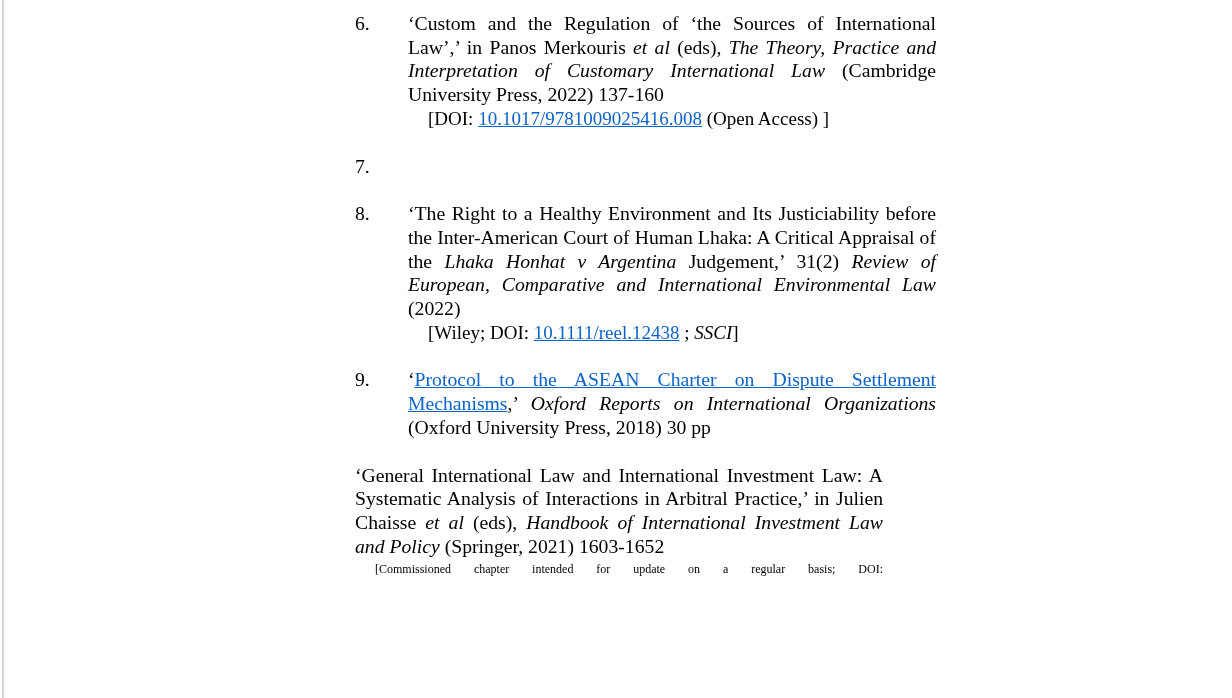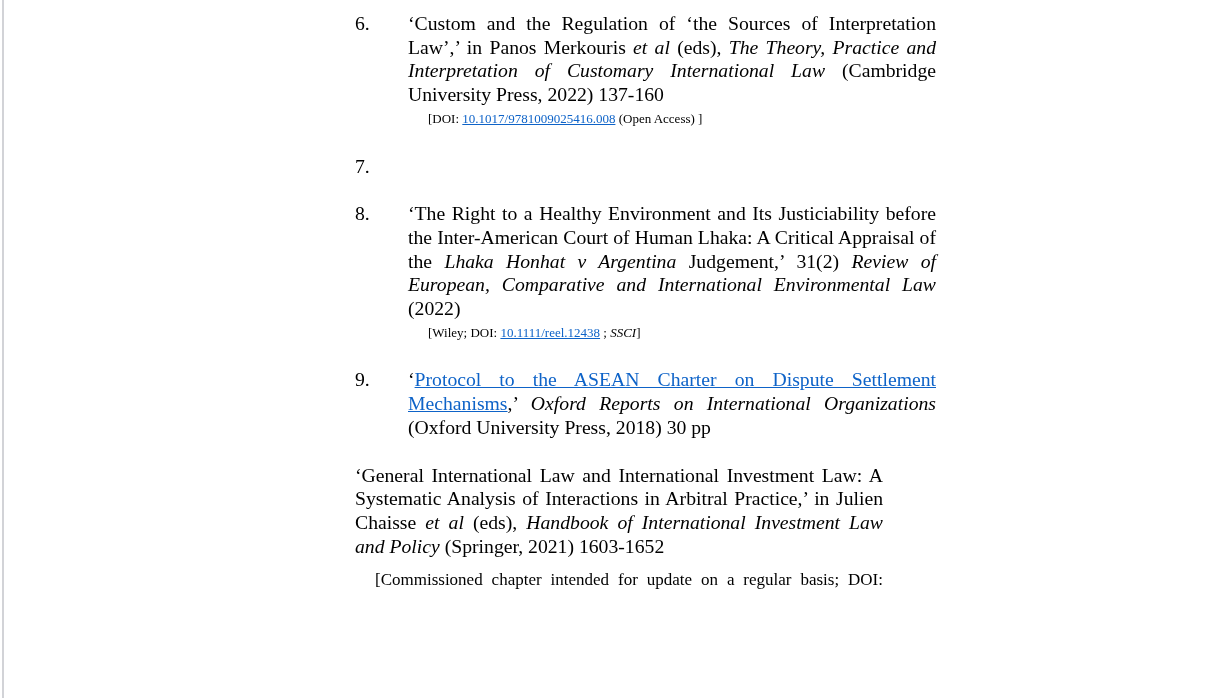--- a/index.html
+++ b/index.html
@@ -25,36 +25,36 @@
     position: absolute; left: 355px; top: 12px;
     width: 581px;
     margin: 0; padding: 0; list-style: none;
     font-size: 19.7px; line-height: 23.7px;
   }
   .pub { display: flex; margin: 0 0 24px 0; }
   .pub:last-child { margin-bottom: 0; }
   .num { flex: 0 0 53px; width: 53px; }
   .body { width: 528px; }
   .para { text-align: justify; }
-  .note { margin-left: 20px; font-size: 13px; text-align: justify; }
-  .note.small { font-size: 17px; line-height: 22px; margin-top: 11px; }
+  .note { margin-left: 20px; font-size: 19px; text-align: justify; }
+  .note.small { font-size: 12px; line-height: 22px; }
   .note-line.flush { text-align: justify; text-align-last: justify; }
   a { color: var(--link); text-decoration: underline; cursor: pointer; }
   i { }
 </style>
 </head>
 <body>
 
 <div class="page" style="background: rgb(255, 255, 255);">
   <div class="page-edge" style="background: rgb(210, 211, 215);"></div>
   <ol class="pubs" id="pub-list">
       <li class="pub">
         <span class="num">6.</span>
         <div class="body">
-          <div class="para"><span>‘Custom and the Regulation of ‘the Sources of Interpretation Law’,’ in Panos Merkouris </span><i>et al</i><span> (eds), </span><i>The Theory, Practice and Interpretation of Customary International Law</i><span> (Cambridge University Press, 2022) 137-160</span></div>
+          <div class="para"><span>‘Custom and the Regulation of ‘the Sources of International Law’,’ in Panos Merkouris </span><i>et al</i><span> (eds), </span><i>The Theory, Practice and Interpretation of Customary International Law</i><span> (Cambridge University Press, 2022) 137-160</span></div>
           <div class="note">
             <div class="note-line"><span>[DOI: </span><a>10.1017/9781009025416.008</a><span> (Open Access) ]</span></div>
           </div>
         </div>
       </li>
       <li class="pub">
         <span class="num">7.</span>
         <div class="body">
         </div>
       </li>

